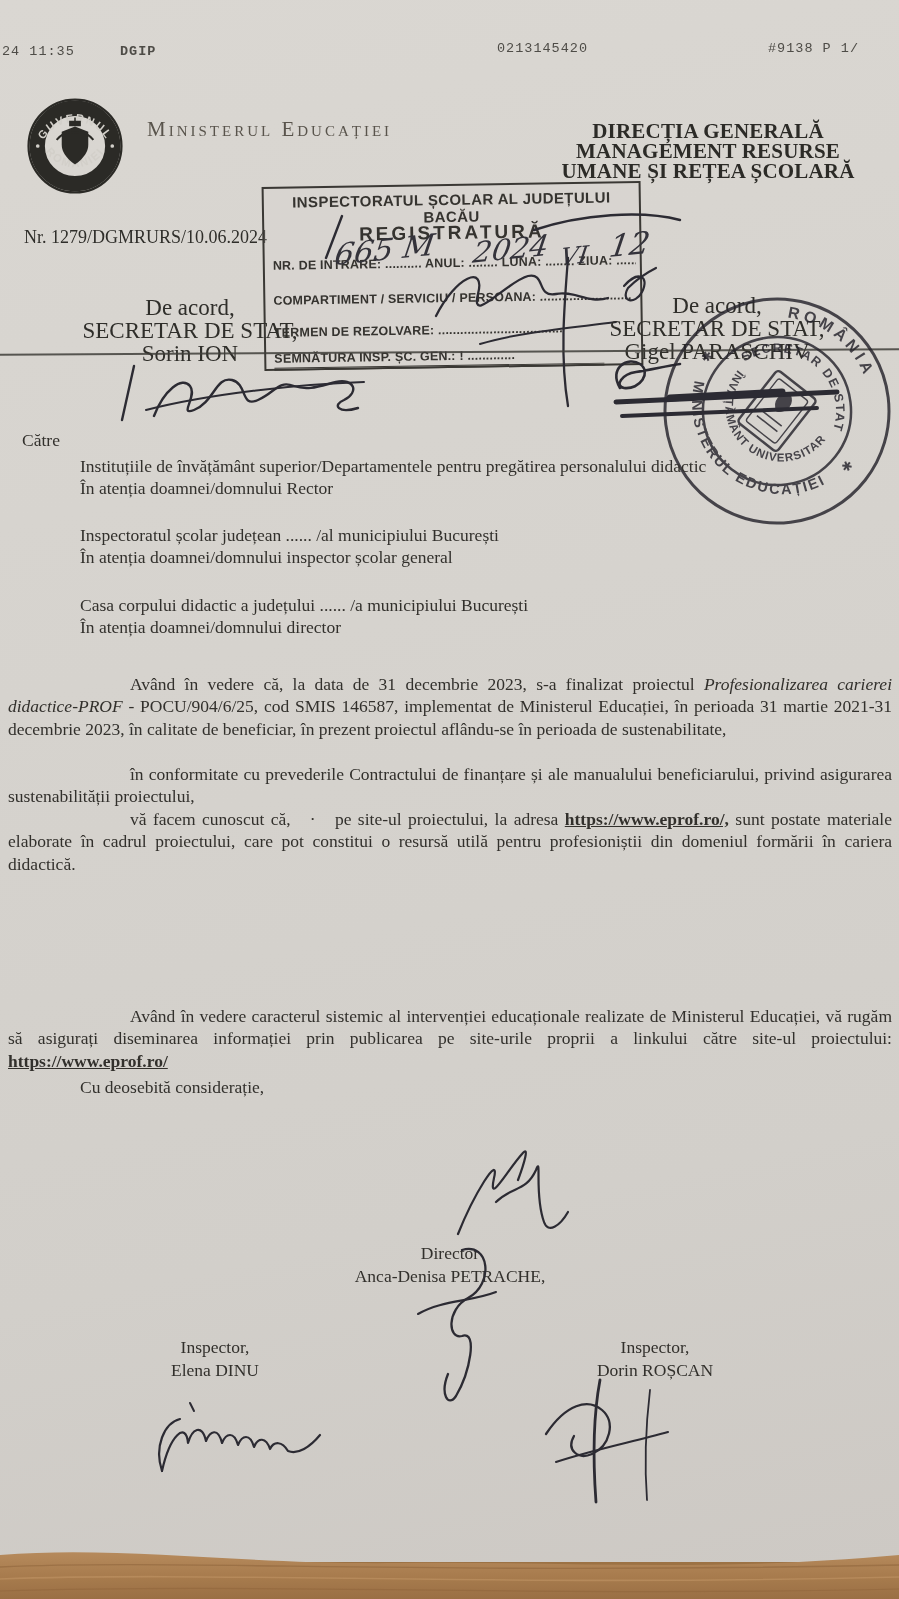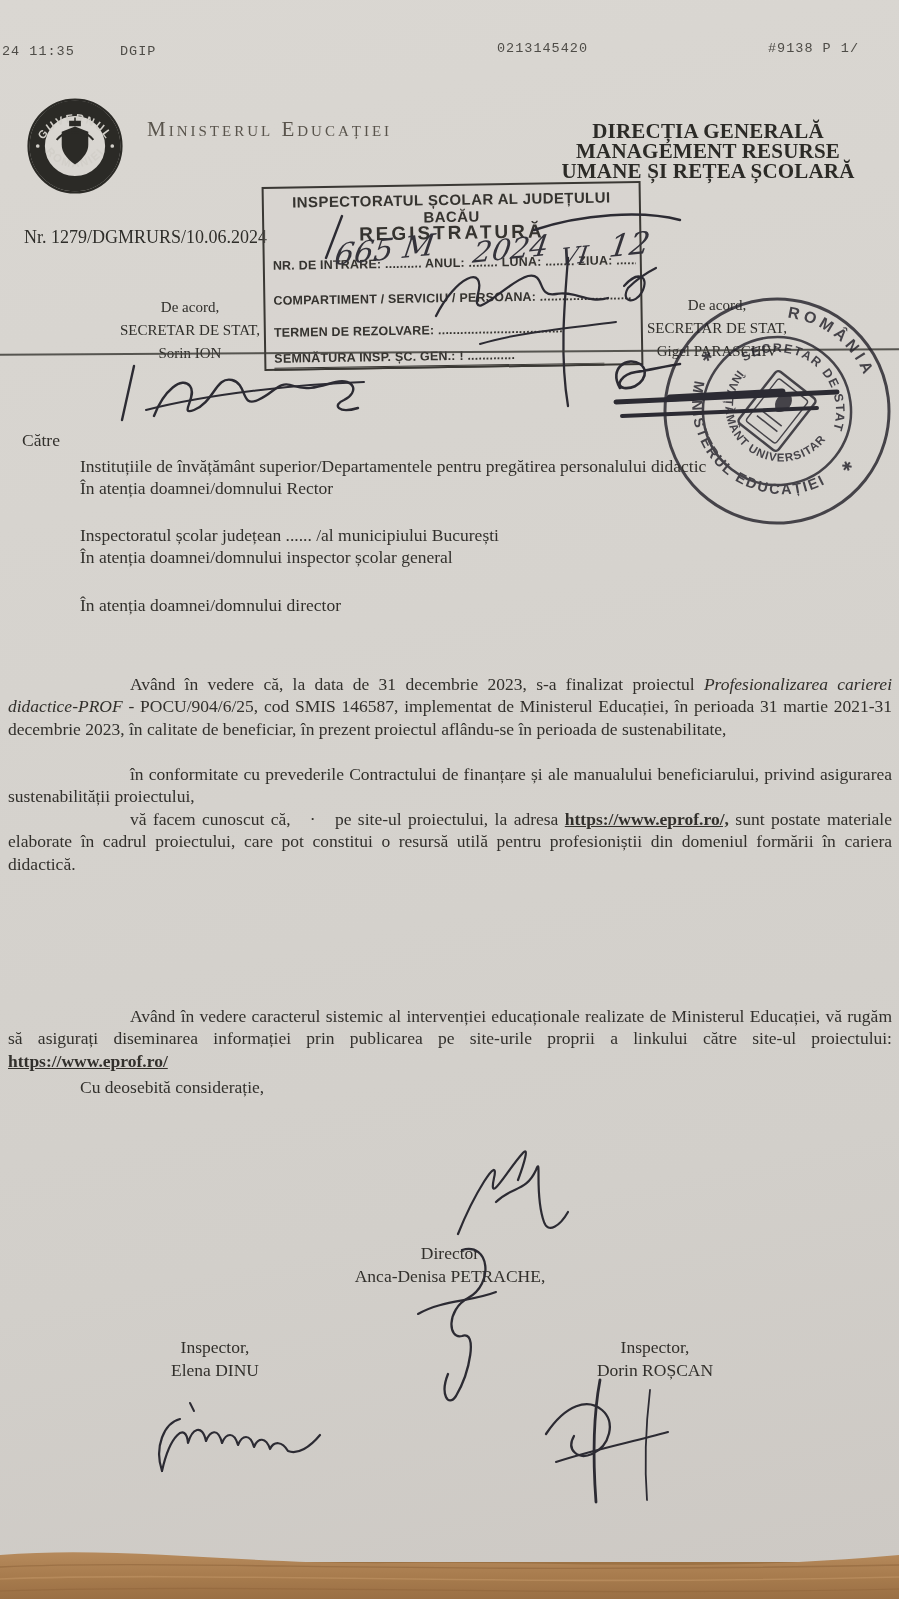--- a/index.html
+++ b/index.html
@@ -6,21 +6,21 @@
   body{width:899px;height:1599px;position:relative;overflow:hidden;
        font-family:"Liberation Serif", serif;background:#9c7244;}
   .sheet{position:absolute;left:0;top:0;width:899px;height:1562px;
          background:linear-gradient(168deg,#dad7d2 0%,#d6d3ce 40%,#d2cfca 75%,#cdc9c4 100%);}
   .abs{position:absolute;}
   .fax{font-family:"Liberation Mono", monospace;font-size:13.5px;color:#4e4c47;letter-spacing:1px;}
   .serif17{font-size:17.5px;line-height:22.4px;color:#32302c;}
   .ministry{font-size:21px;font-variant:small-caps;letter-spacing:3px;color:#59544c;}
   .directorate{font-size:21px;font-weight:bold;line-height:20px;text-align:center;color:#2c2b27;letter-spacing:.2px;}
   .refno{font-size:18px;color:#2f2e2a;}
-  .approval{text-align:center;font-size:15px;line-height:23px;color:#2f2e2a;}
+  .approval{text-align:center;font-size:23px;line-height:23px;color:#2f2e2a;}
   .stampbox{border:2.5px solid #3a3834;transform:rotate(-0.9deg);color:#35332f;
             font-family:"Liberation Sans", sans-serif;background:rgba(215,212,207,0.25);}
   .stampbox .t1{position:absolute;left:0;right:0;top:5px;text-align:center;font-size:15px;font-weight:bold;letter-spacing:.4px;}
   .stampbox .t2{position:absolute;left:0;right:0;top:36px;text-align:center;font-size:19px;font-weight:bold;letter-spacing:3px;}
   .stampbox .row{position:absolute;left:8px;right:4px;font-size:12.5px;font-weight:bold;letter-spacing:.2px;white-space:nowrap;overflow:hidden;}
   .hand{font-family:"DejaVu Serif", serif;font-style:italic;color:#34333b;transform:skewX(-14deg) rotate(-6deg);}
   .artifact-line{height:1.6px;background:#403e3a;transform:rotate(-0.35deg);opacity:.85;}
   .bp{position:absolute;left:8px;width:884px;margin:0;font-size:17.5px;line-height:22.4px;
       color:#32302c;text-align:justify;}
   .indent{text-indent:122px;margin-top:11px;}
@@ -28,21 +28,21 @@
   svg{position:absolute;overflow:visible;}
   .sig path{fill:none;stroke:#2c2b33;stroke-linecap:round;stroke-linejoin:round;}
   .ctr{text-align:center;font-size:17.5px;line-height:23px;color:#32302c;}
 </style>
 </head>
 <body>
 
 <div class="sheet">
 
   <div class="abs fax" style="left:2px;top:44px;">24 11:35</div>
-  <div class="abs fax" style="left:120px;top:44px;">DGIP</div>
+  <div class="abs fax" style="left:120px;top:44px;font-weight:bold;">DGIP</div>
   <div class="abs fax" style="left:497px;top:41px;">0213145420</div>
   <div class="abs fax" style="left:768px;top:41px;">#9138  P   1/</div>
 
   <svg class="abs" style="left:26px;top:97px;" width="98" height="98" viewBox="0 0 96 96">
     <circle cx="48" cy="48" r="45.5" fill="none" stroke="#2b2a26" stroke-width="2.2"></circle>
     <circle cx="48" cy="48" r="37" fill="none" stroke="#2b2a26" stroke-width="15"></circle>
     <defs>
       <path id="lgTop" d="M 13 52 A 36 36 0 0 1 83 52"></path>
       <path id="lgBot" d="M 14 42 A 35 35 0 0 0 82 42"></path>
     </defs>
@@ -159,20 +159,21 @@
 
   <div class="abs serif17" style="left:80px;top:455px;width:815px;">
     <div>Instituțiile de învățământ superior/Departamentele pentru pregătirea personalului didactic</div>
     <div>În atenția doamnei/domnului Rector</div>
   </div>
   <div class="abs serif17" style="left:80px;top:524px;width:815px;">
     <div>Inspectoratul școlar județean ...... /al municipiului București</div>
     <div>În atenția doamnei/domnului inspector școlar general</div>
   </div>
   <div class="abs serif17" style="left:80px;top:594px;width:815px;">
+    <div>Casa corpului didactic a județului ...... /a municipiului București</div>
     <div>În atenția doamnei/domnului director</div>
   </div>
 
   <p class="bp indent" style="top:662px;"><span>Având în vedere că, la data de 31 decembrie 2023, s-a finalizat proiectul </span><i>Profesionalizarea carierei didactice-PROF</i><span> - POCU/904/6/25, cod SMIS 146587, implementat de Ministerul Educației, în perioada 31 martie 2021-31 decembrie 2023, în calitate de beneficiar, în prezent proiectul aflându-se în perioada de sustenabilitate,</span></p>
 
   <p class="bp indent" style="top:752px;">în conformitate cu prevederile Contractului de finanțare și ale manualului beneficiarului, privind asigurarea sustenabilității proiectului,</p>
 
   <p class="bp indent" style="top:797px;font-family:Liberation Serif, serif;"><span>vă facem cunoscut că, &nbsp;&nbsp;·&nbsp;&nbsp; pe site-ul proiectului, la adresa </span><span class="link">https://www.eprof.ro/,</span><span> sunt postate materiale elaborate în cadrul proiectului, care pot constitui o resursă utilă pentru profesioniștii din domeniul formării în cariera didactică.</span></p>
 
 

